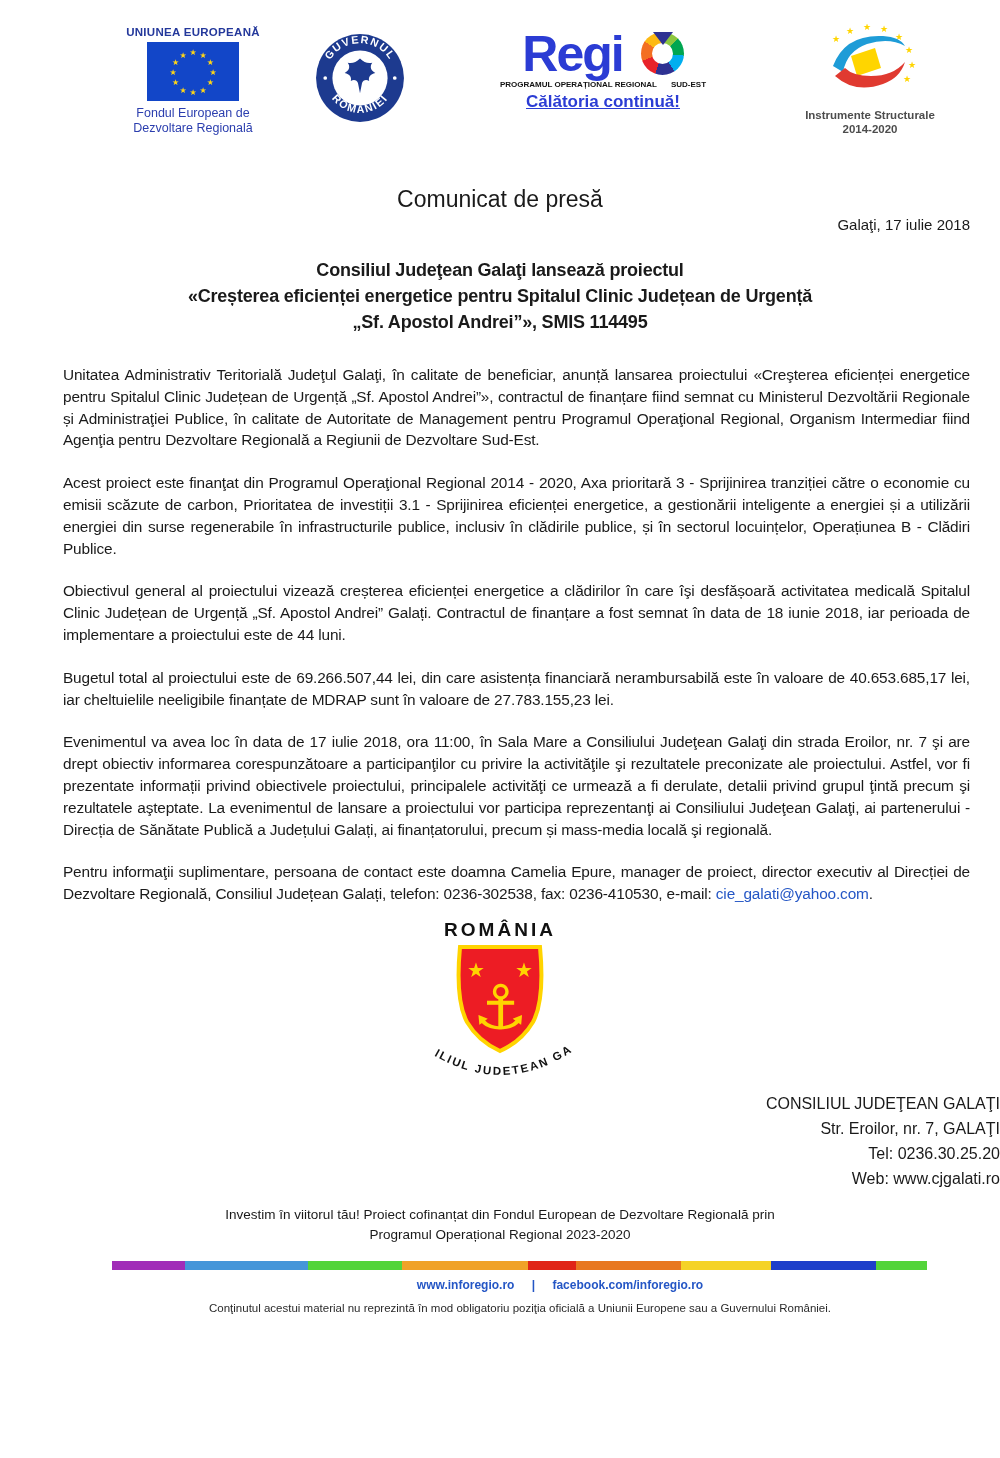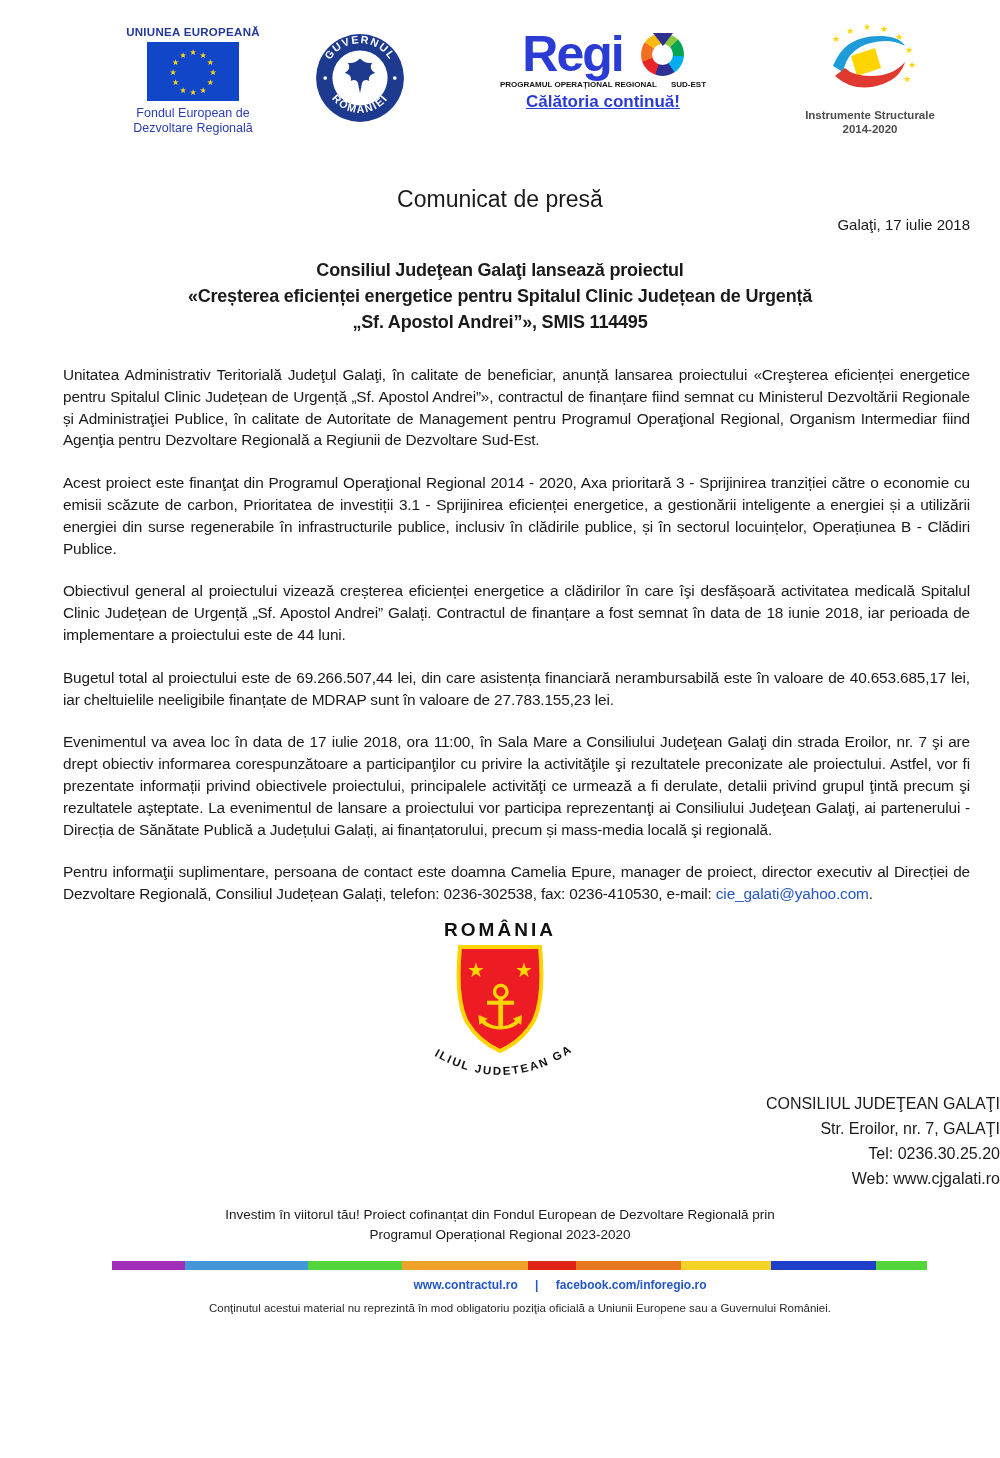--- a/index.html
+++ b/index.html
@@ -15,21 +15,21 @@
   .logo-block { position:absolute; text-align:center; }
 
   .eu-block { left:88px; top:26px; width:210px; }
   .eu-title { font-size:11.5px; font-weight:bold; color:#24389b; letter-spacing:.3px; margin-bottom:4px; }
   .eu-flag { display:block; margin:0 auto; }
   .eu-caption { margin-top:5px; font-size:12.5px; line-height:15px; color:#2b3eae; width:160px; margin-left:auto; margin-right:auto; }
 
   .gov-block { left:312px; top:32px; width:95px; }
 
   .regio-block { left:498px; top:30px; width:210px; }
-  .regio-line { display:flex; align-items:flex-end; justify-content:center;gap:17px; }
+  .regio-line { display:flex; align-items:center; justify-content:center;gap:17px; }
   .regio-brand { font-size:50px; line-height:48px; font-weight:bold; color:#2b3cd4; letter-spacing:-2px; }
   .regio-wheel { position:relative; width:43px; height:43px; border-radius:50%; margin-left:1px; margin-bottom:2px;
     background:conic-gradient(from -160deg,#e8232a 0 14%,#f36f21 14% 29%,#fdb913 29% 43%,#8dc63f 43% 57%,#00a651 57% 71%,#00aeef 71% 85%,#2e3192 85% 100%); }
   .regio-wheel::before { content:""; position:absolute; left:11px; top:11px; width:21px; height:21px; border-radius:50%; background:#fff; }
   .regio-wheel::after { content:""; position:absolute; left:12px; top:0px; width:0; height:0;
     border-left:10px solid transparent; border-right:10px solid transparent; border-top:13px solid #2e3192; }
   .regio-sub { display:flex; justify-content:center; gap:14px; margin-top:2px; }
   .regio-program { font-size:8px; font-weight:bold; color:#111; }
   .regio-region { font-size:8px; font-weight:bold; color:#111; }
   .regio-tag { margin-top:3px; font-size:17px; font-weight:bold; color:#2b3cd4;text-decoration:underline; }
@@ -203,20 +203,20 @@
     <span style="background: rgb(83, 212, 58);"></span>
     <span style="background: rgb(240, 162, 40);"></span>
     <span style="background: rgb(224, 37, 24);"></span>
     <span style="background: rgb(232, 120, 32);"></span>
     <span style="background: rgb(245, 211, 39);"></span>
     <span style="background: rgb(29, 63, 202);"></span>
     <span style="background: rgb(83, 212, 58);"></span>
   </div>
 
   <div class="footer-links">
-    <span class="link-blue">www.contractul.ro</span>
+    <span class="link-blue">www.inforegio.ro</span>
     <span class="sep">|</span>
     <span class="link-blue">facebook.com/inforegio.ro</span>
   </div>
 
   <div class="disclaimer">Conţinutul acestui material nu reprezintă în mod obligatoriu poziţia oficială a Uniunii Europene sau a Guvernului României.</div>
 
 </div>
 
 </body></html>

